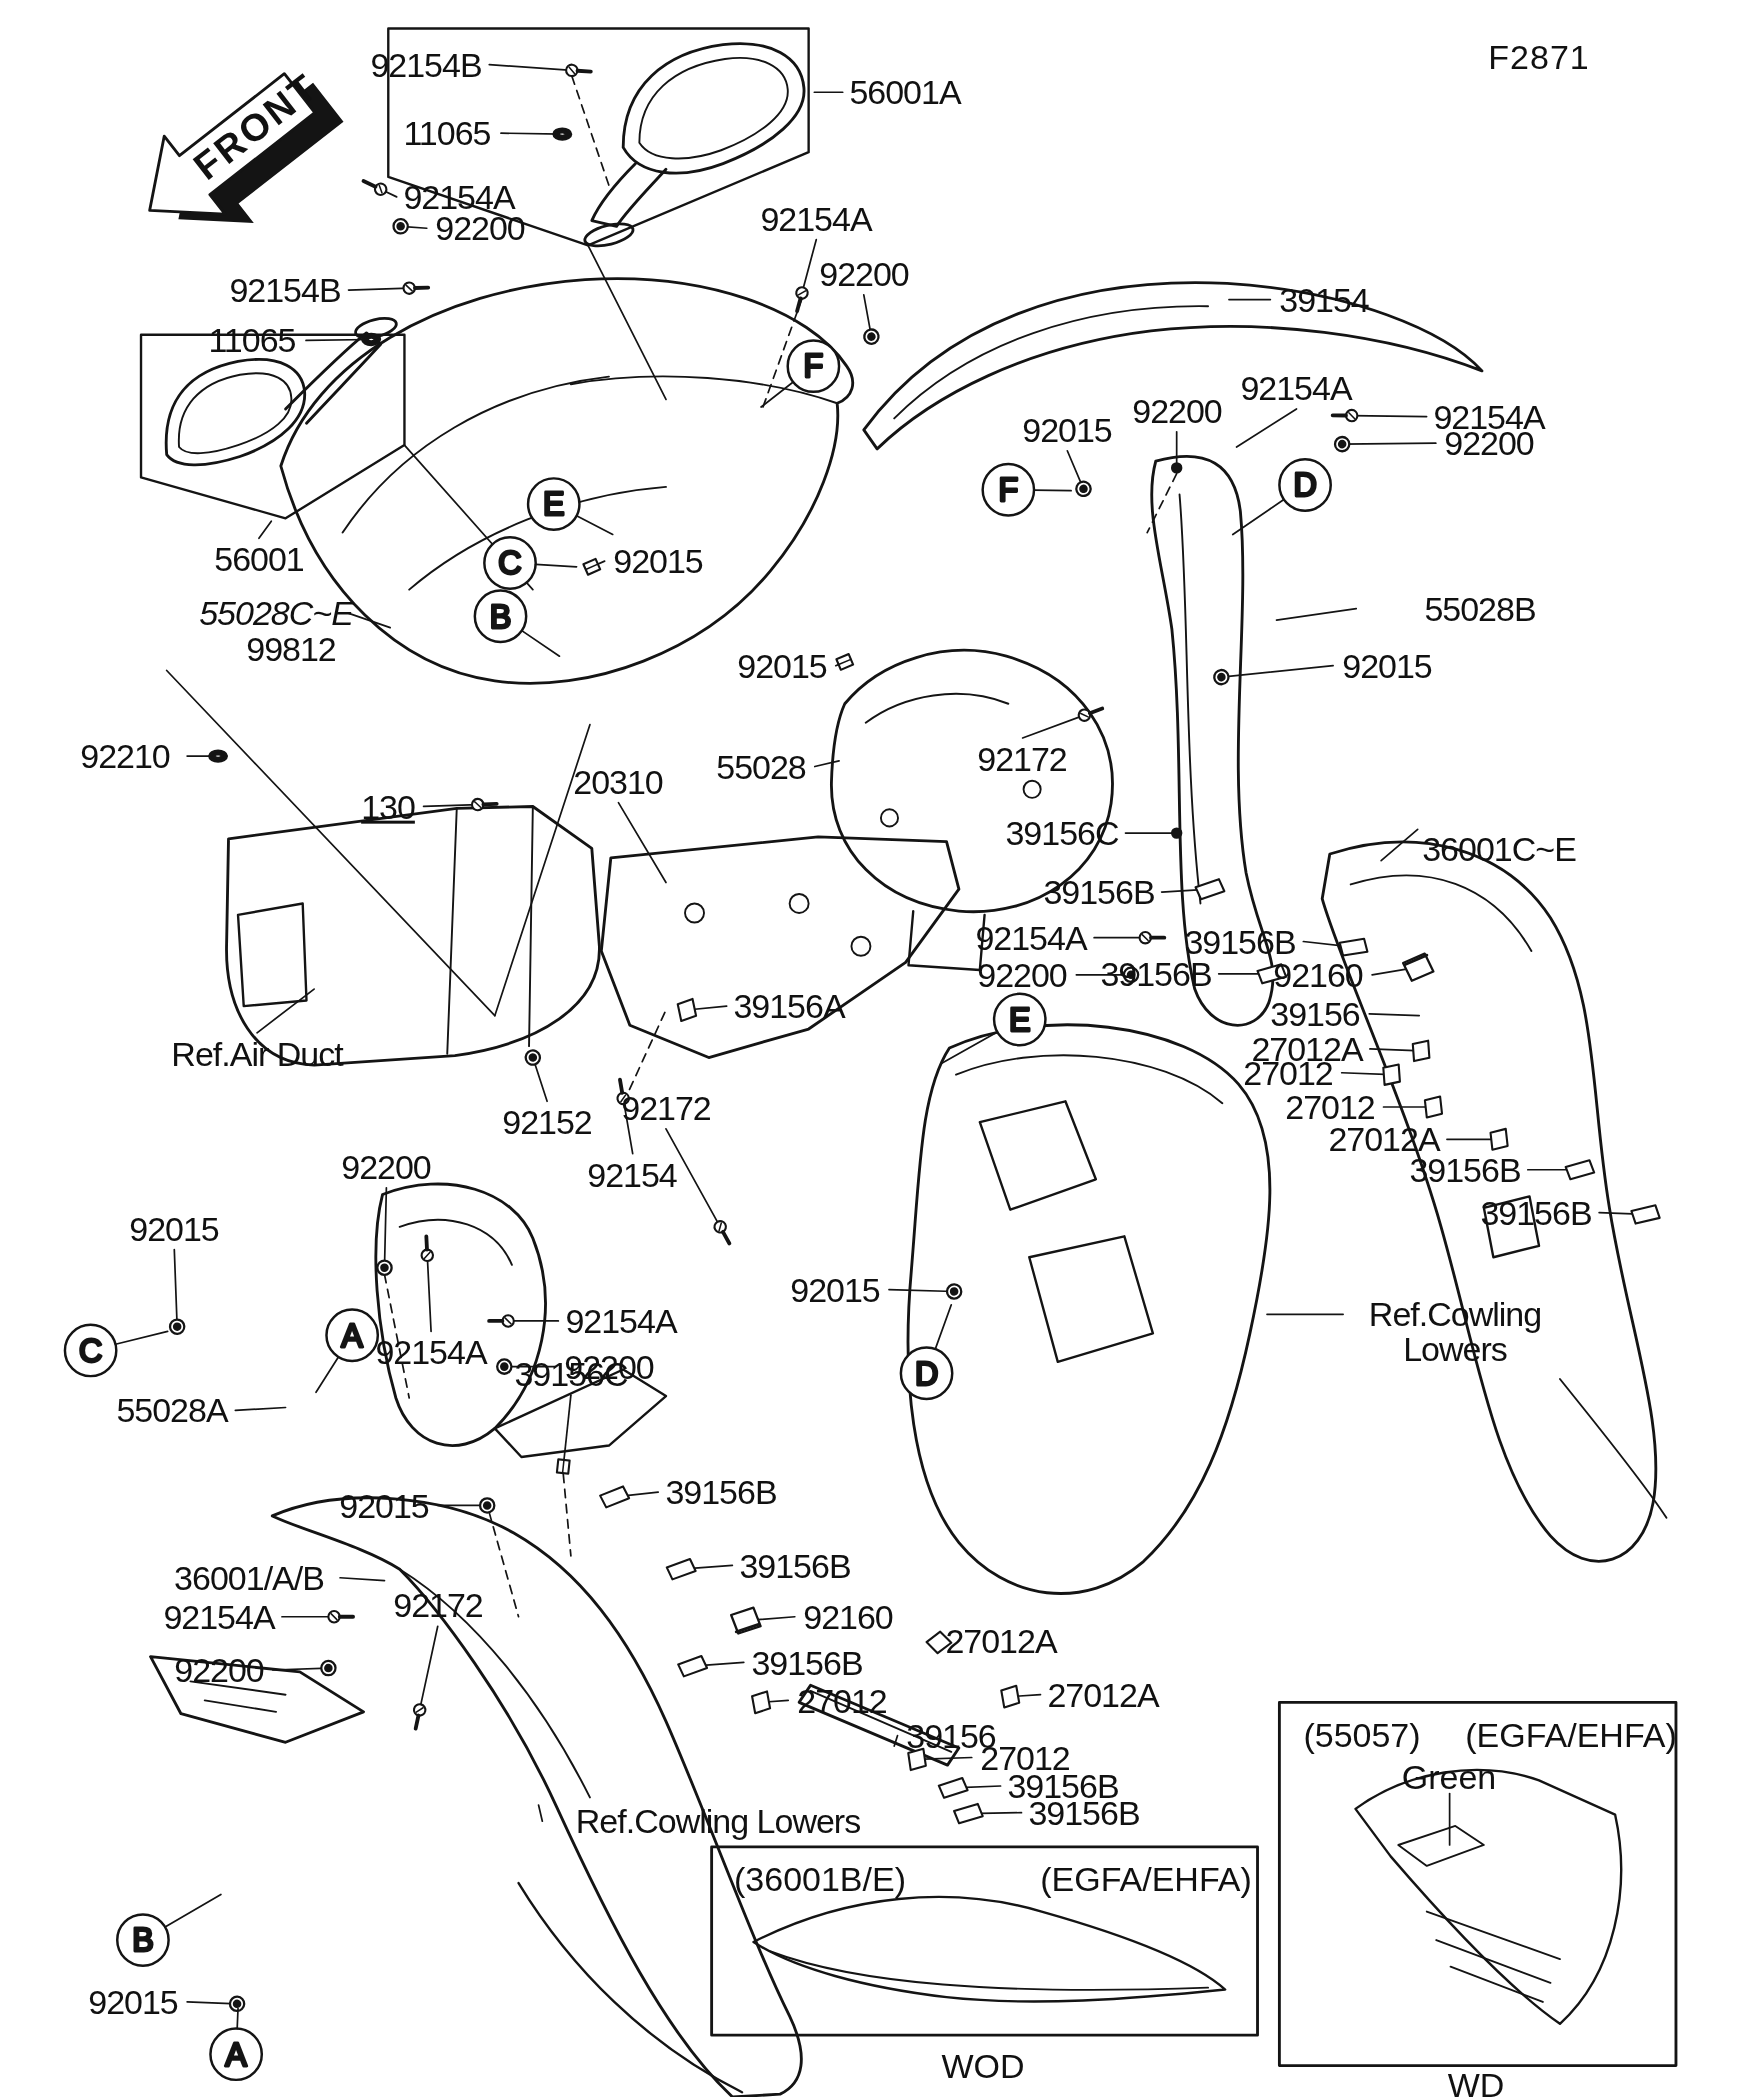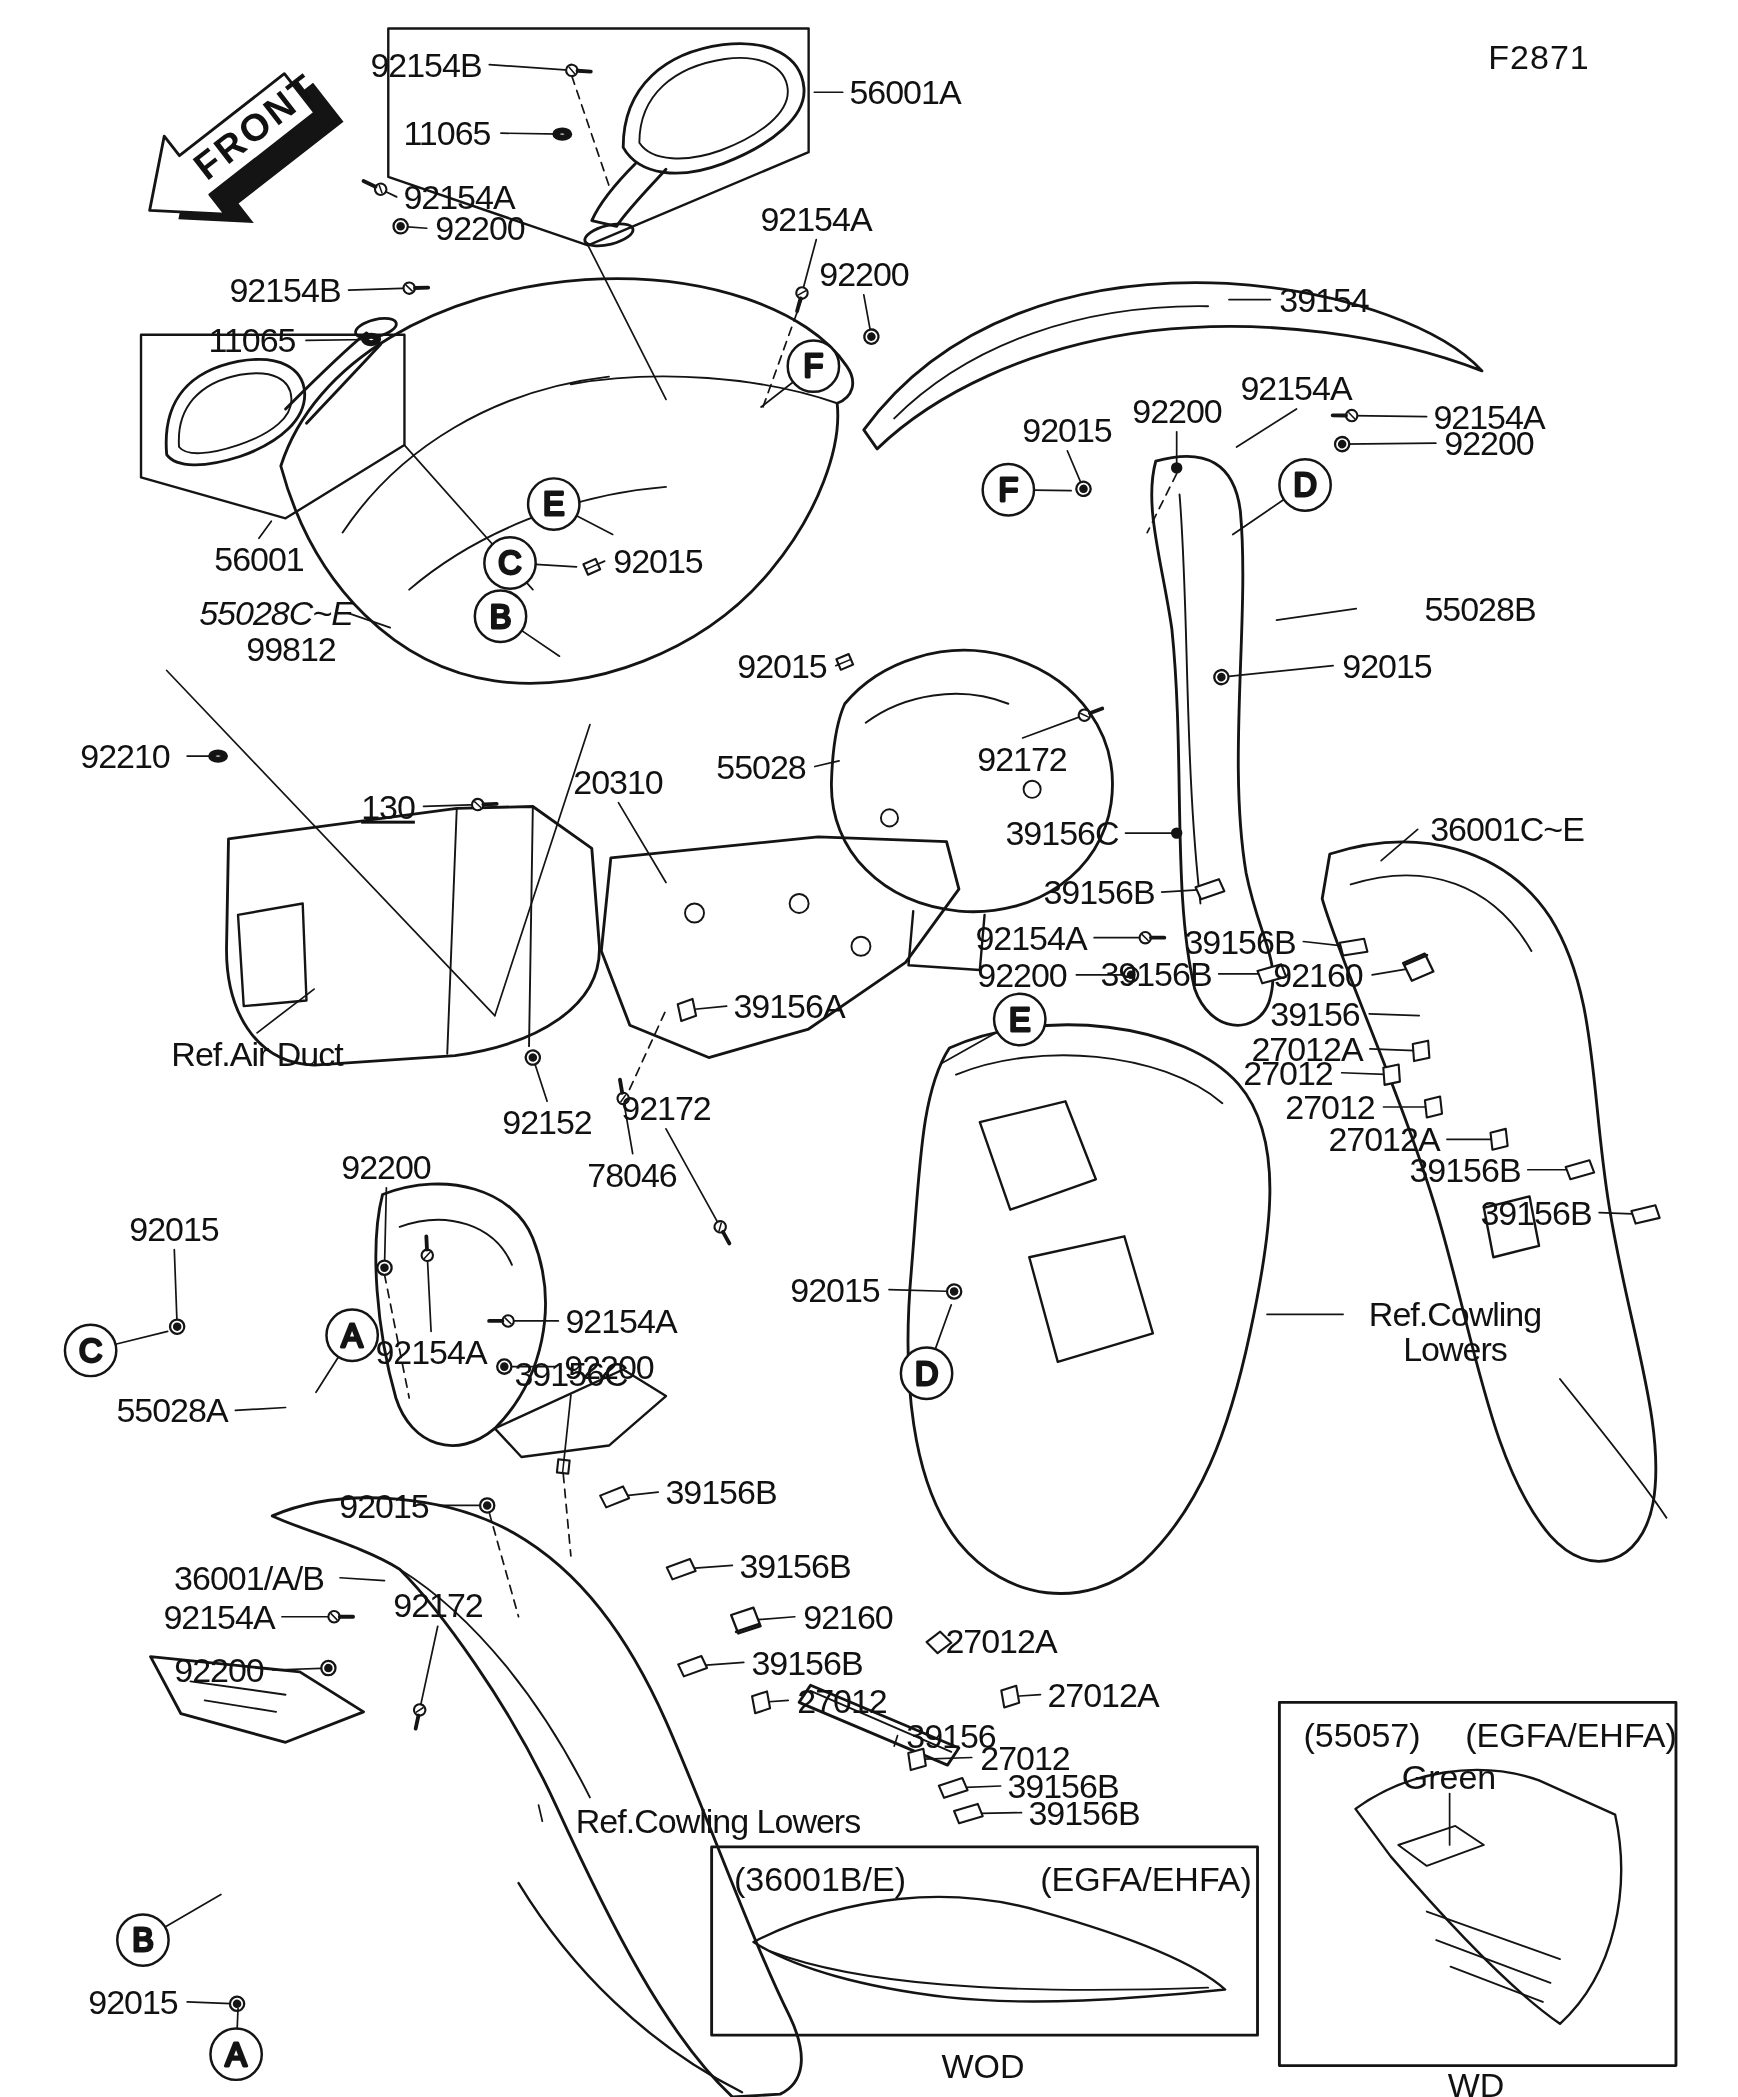--- a/index.html
+++ b/index.html
@@ -502,23 +502,23 @@
       <div class="lbl" style="left: 1387px; top: 666px;">92015</div>
       <div class="lbl" style="left: 658px; top: 561px;">92015</div>
       <div class="lbl" style="left: 782px; top: 666px;">92015</div>
       <div class="lbl" style="left: 761px; top: 767px;">55028</div>
       <div class="lbl" style="left: 1022px; top: 759px;">92172</div>
       <div class="lbl" style="left: 125px; top: 756px;">92210</div>
       <div class="lbl" style="left: 388px; top: 807px; text-decoration: underline;">130</div>
       <div class="lbl" style="left: 618px; top: 782px;">20310</div>
       <div class="lbl" style="left: 789px; top: 1006px;">39156A</div>
       <div class="lbl" style="left: 547px; top: 1122px;">92152</div>
-      <div class="lbl" style="left: 632px; top: 1175px;">78046</div>
+      <div class="lbl" style="left: 632px; top: 1175px;">92154</div>
       <div class="lbl" style="left: 666px; top: 1108px;">92172</div>
-      <div class="lbl" style="left: 1499px; top: 829px; margin-left: 8px;">36001C~E</div>
+      <div class="lbl" style="left: 1499px; top: 849px;">36001C~E</div>
       <div class="lbl" style="left: 1062px; top: 833px;">39156C</div>
       <div class="lbl" style="left: 1099px; top: 892px;">39156B</div>
       <div class="lbl" style="left: 1156px; top: 974px;">39156B</div>
       <div class="lbl" style="left: 1031px; top: 938px;">92154A</div>
       <div class="lbl" style="left: 1240px; top: 942px;">39156B</div>
       <div class="lbl" style="left: 1022px; top: 975px;">92200</div>
       <div class="lbl" style="left: 1318px; top: 975px;">92160</div>
       <div class="lbl" style="left: 1315px; top: 1014px;">39156</div>
       <div class="lbl" style="left: 1307px; top: 1049px;">27012A</div>
       <div class="lbl" style="left: 1288px; top: 1073px;">27012</div>

